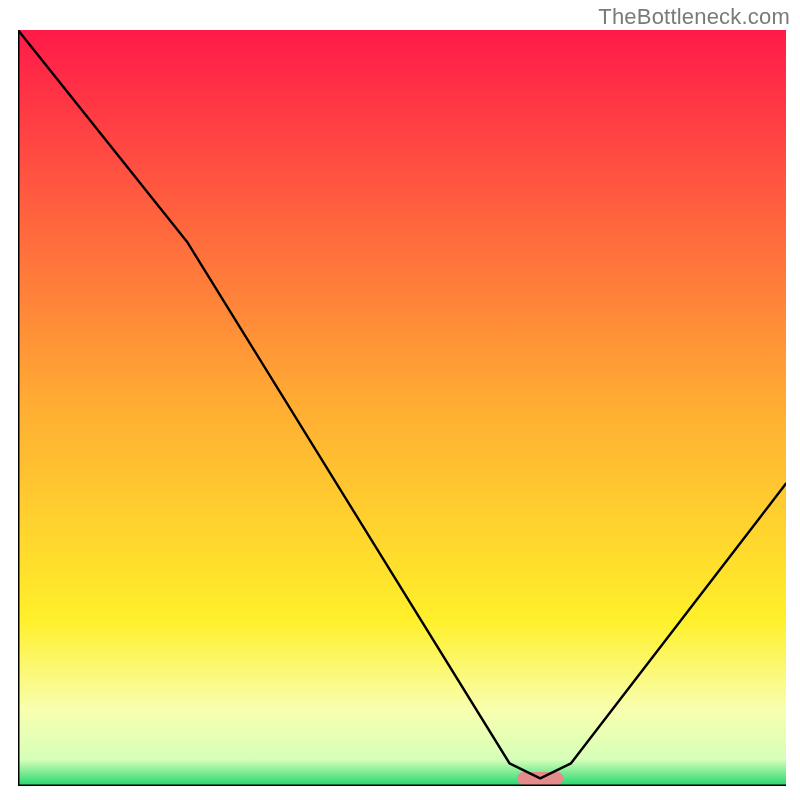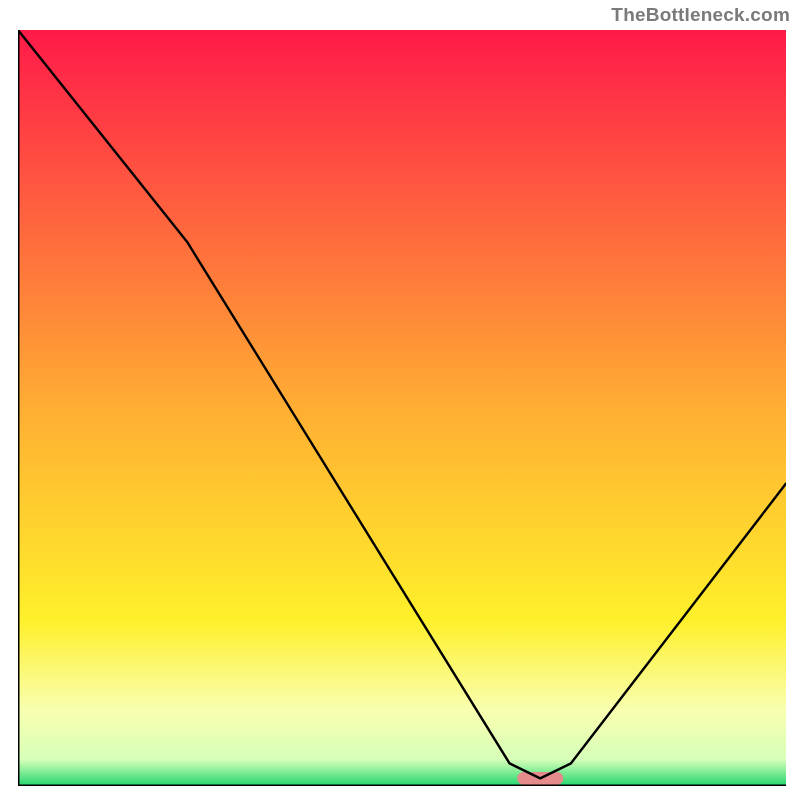--- a/index.html
+++ b/index.html
@@ -7,24 +7,23 @@
   .wrap {
     position: relative;
     width: 800px;
     height: 800px;
   }
   .watermark {
     position: absolute;
     top: 4px;
     right: 10px;
     font-family: Arial, Helvetica, sans-serif;
-    font-size: 19px;
+    font-size: 22px;
     color: #7a7a7a;
     letter-spacing: 0.2px;
-    font-weight: bold;
   }
   .plot {
     position: absolute;
     left: 18px;
     top: 30px;
     width: 768px;
     height: 756px;
   }
   .plot svg { display: block; }
 </style>

